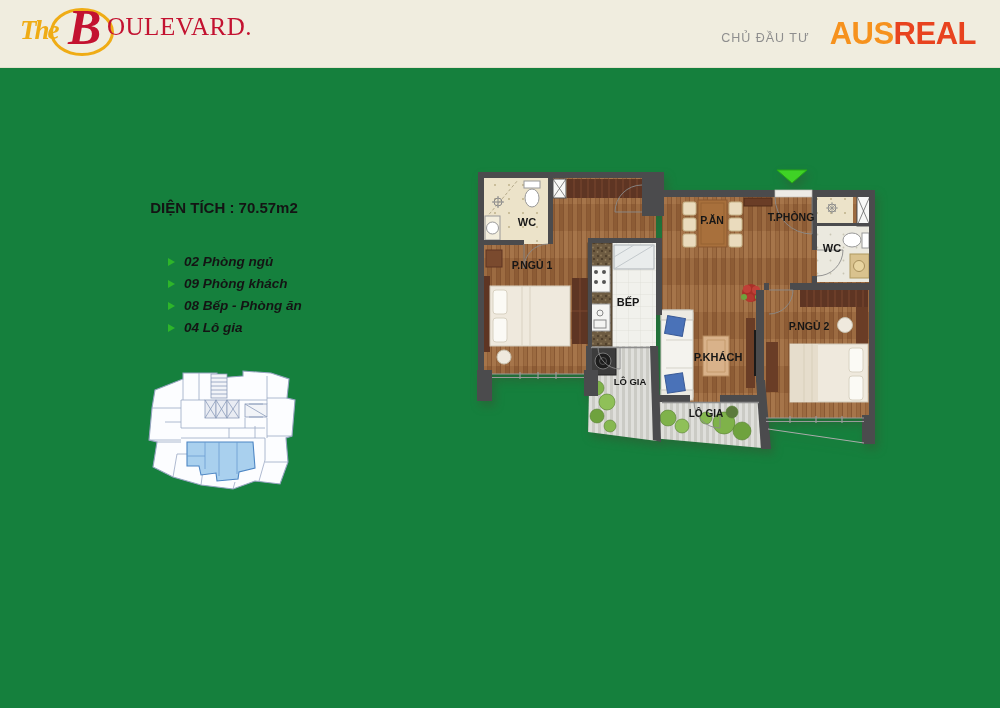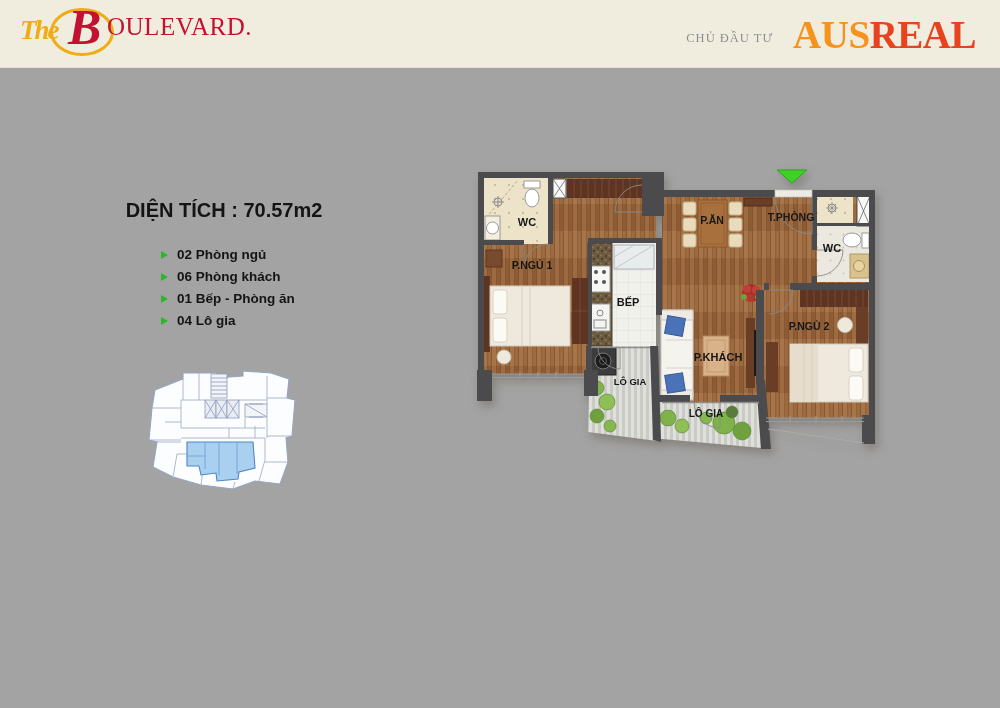--- a/index.html
+++ b/index.html
@@ -2,39 +2,39 @@
 <html style="--header-bg: #f0eddf; --logo-gold: #efac15; --logo-red: #c31230; --ausreal-orange: #f6921e; --ausreal-red: #e8431f; --bullet-green: #2eb52a;"><head>
 <meta charset="utf-8">
 <style>
   :root{
     --header-bg:#f0eddf; --logo-gold:#efac15; --logo-red:#c31230;
     --ausreal-orange:#f6921e; --ausreal-red:#e8431f;
     --bullet-green:#2eb52a; --ink:#141414;
   }
   *{box-sizing:border-box;}
   body{margin:0;background:#fff;font-family:"Liberation Sans",sans-serif;}
-  .page{position:relative;width:1000px;height:708px;background:#a3a3a3;overflow:hidden;}
+  .page{position:relative;width:1000px;height:708px;background:#15803d;overflow:hidden;}
 
   
   .header{position:absolute;left:0;top:0;width:1000px;height:68px;background:var(--header-bg);border-bottom:1px solid #e4e0cd;}
   .logo{position:absolute;left:12px;top:2px;width:330px;height:64px;}
   .logo-ellipse{position:absolute;left:38px;top:6px;width:64px;height:48px;border:3.5px solid var(--logo-gold);border-radius:50%;}
   .logo-the{position:absolute;left:8px;top:13px;font-family:"Liberation Serif",serif;font-style:italic;font-weight:bold;font-size:27px;color:var(--logo-gold);letter-spacing:-2px;}
   .logo-b{position:absolute;left:56px;top:-4px;font-family:"Liberation Serif",serif;font-style:italic;font-weight:bold;font-size:50px;color:var(--logo-red);}
   .logo-rest{position:absolute;left:95px;top:11px;font-family:"Liberation Serif",serif;font-size:25px;color:var(--logo-red);letter-spacing:0.5px;}
-  .dev{position:absolute;right:24px;top:0;height:68px;display:flex;align-items:center;gap:20px;font-family:Liberation Serif, serif;}
+  .dev{position:absolute;right:24px;top:0;height:68px;display:flex;align-items:center;gap:20px;}
   .dev-label{color:#8e8e8e;font-size:12.5px;letter-spacing:1px;margin-top:8px;}
-  .dev-logo{font-size:39px;font-weight:bold;letter-spacing:-0.5px;}
+  .dev-logo{font-size:31px;font-weight:bold;letter-spacing:-0.5px;}
   .dev-logo .aus{color:var(--ausreal-orange);}
   .dev-logo .real{color:var(--ausreal-red);}
 
   
   .title{position:absolute;left:103px;top:170px;width:242px;margin:0;text-align:center;font-size:19px;font-weight:bold;color:var(--ink);}
-  .subtitle{position:absolute;left:103px;top:199px;width:242px;margin:0;text-align:center;font-size:20px;font-weight:bold;color:var(--ink);}
-  .features{position:absolute;left:152px;top:238px;margin:9px;padding:0;list-style:none;}
+  .subtitle{position:absolute;left:103px;top:199px;width:242px;margin:0;text-align:center;font-size:15px;font-weight:bold;color:var(--ink);}
+  .features{position:absolute;left:152px;top:238px;margin:16px;padding:0;list-style:none;font-style:italic;}
   .features li{display:flex;align-items:flex-start;height:22px;font-size:13.5px;font-weight:bold;color:var(--ink);}
   .tri{width:0;height:0;border-left:7px solid var(--bullet-green);border-top:4.5px solid transparent;border-bottom:4.5px solid transparent;margin:4px 9px 0 0;flex:none;}
 
   .keyplan{position:absolute;left:141px;top:366px;}
   .floorplan{position:absolute;left:460px;top:150px;filter:drop-shadow(3px 5px 5px rgba(70,58,45,.32));}
   svg text{font-family:"Liberation Sans",sans-serif;font-weight:bold;fill:#161616;}
 </style>
 </head>
 <body>
 
@@ -55,25 +55,25 @@
 
   <h2 class="subtitle">DIỆN TÍCH : 70.57m2</h2>
 
   <ul class="features">
     <li>
         <span class="tri"></span>
         <span>02 Phòng ngủ</span>
       </li>
     <li>
         <span class="tri"></span>
-        <span>06 Phòng khách</span>
+        <span>09 Phòng khách</span>
       </li>
     <li>
         <span class="tri"></span>
-        <span>01 Bếp - Phòng ăn</span>
+        <span>08 Bếp - Phòng ăn</span>
       </li>
     <li>
         <span class="tri"></span>
         <span>04 Lô gia</span>
       </li>
   </ul>
 
   <svg class="keyplan" width="164" height="140" viewBox="0 0 164 140">
     <g stroke="#96a4c0" stroke-width="1.1" fill="#fcfdff">
       <path d="M 14 24 L 42 13 L 42 7 L 76 7 L 76 12 L 102 10 L 102 5 L 130 7 L 148 13 L 146 32 L 154 34 L 151 70 L 145 72 L 147 96 L 139 118 L 114 115 L 92 123 L 60 119 L 32 111 L 12 101 L 16 76 L 8 74 L 11 42 Z"></path>

